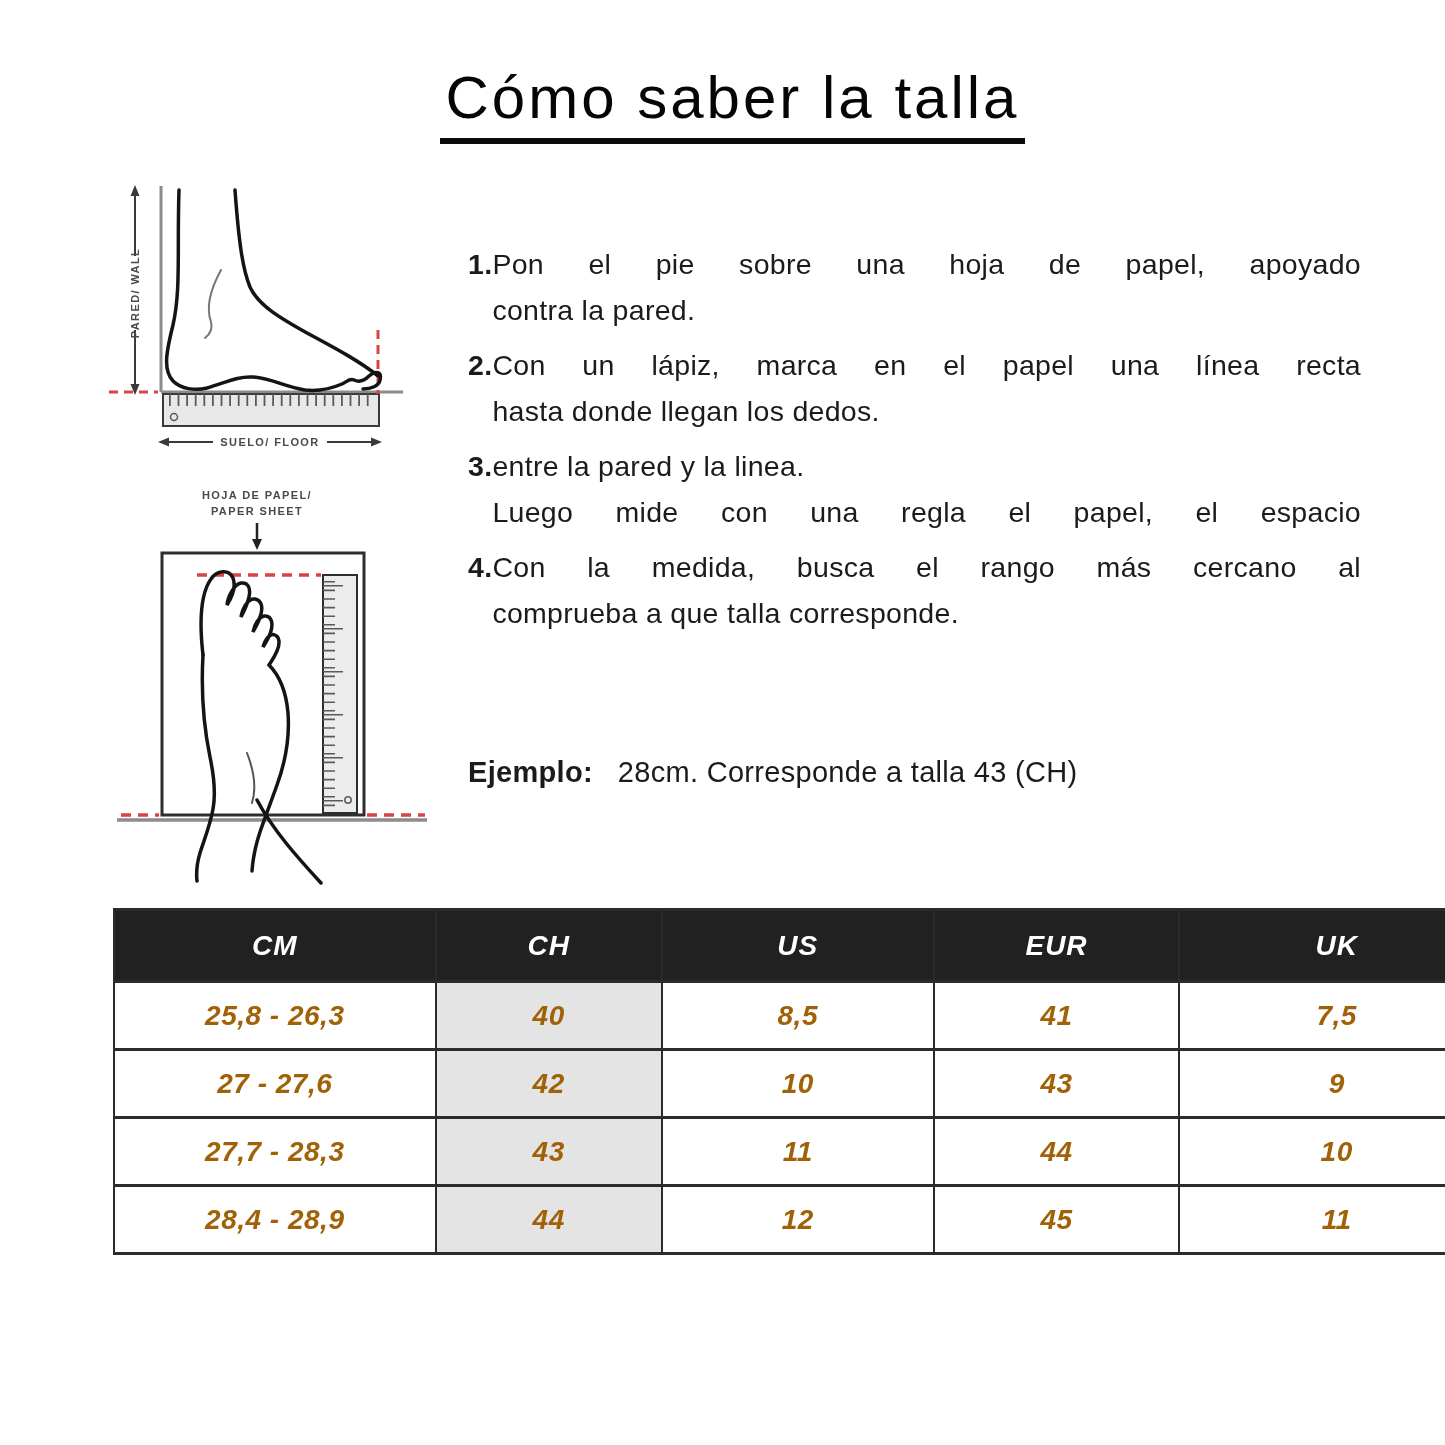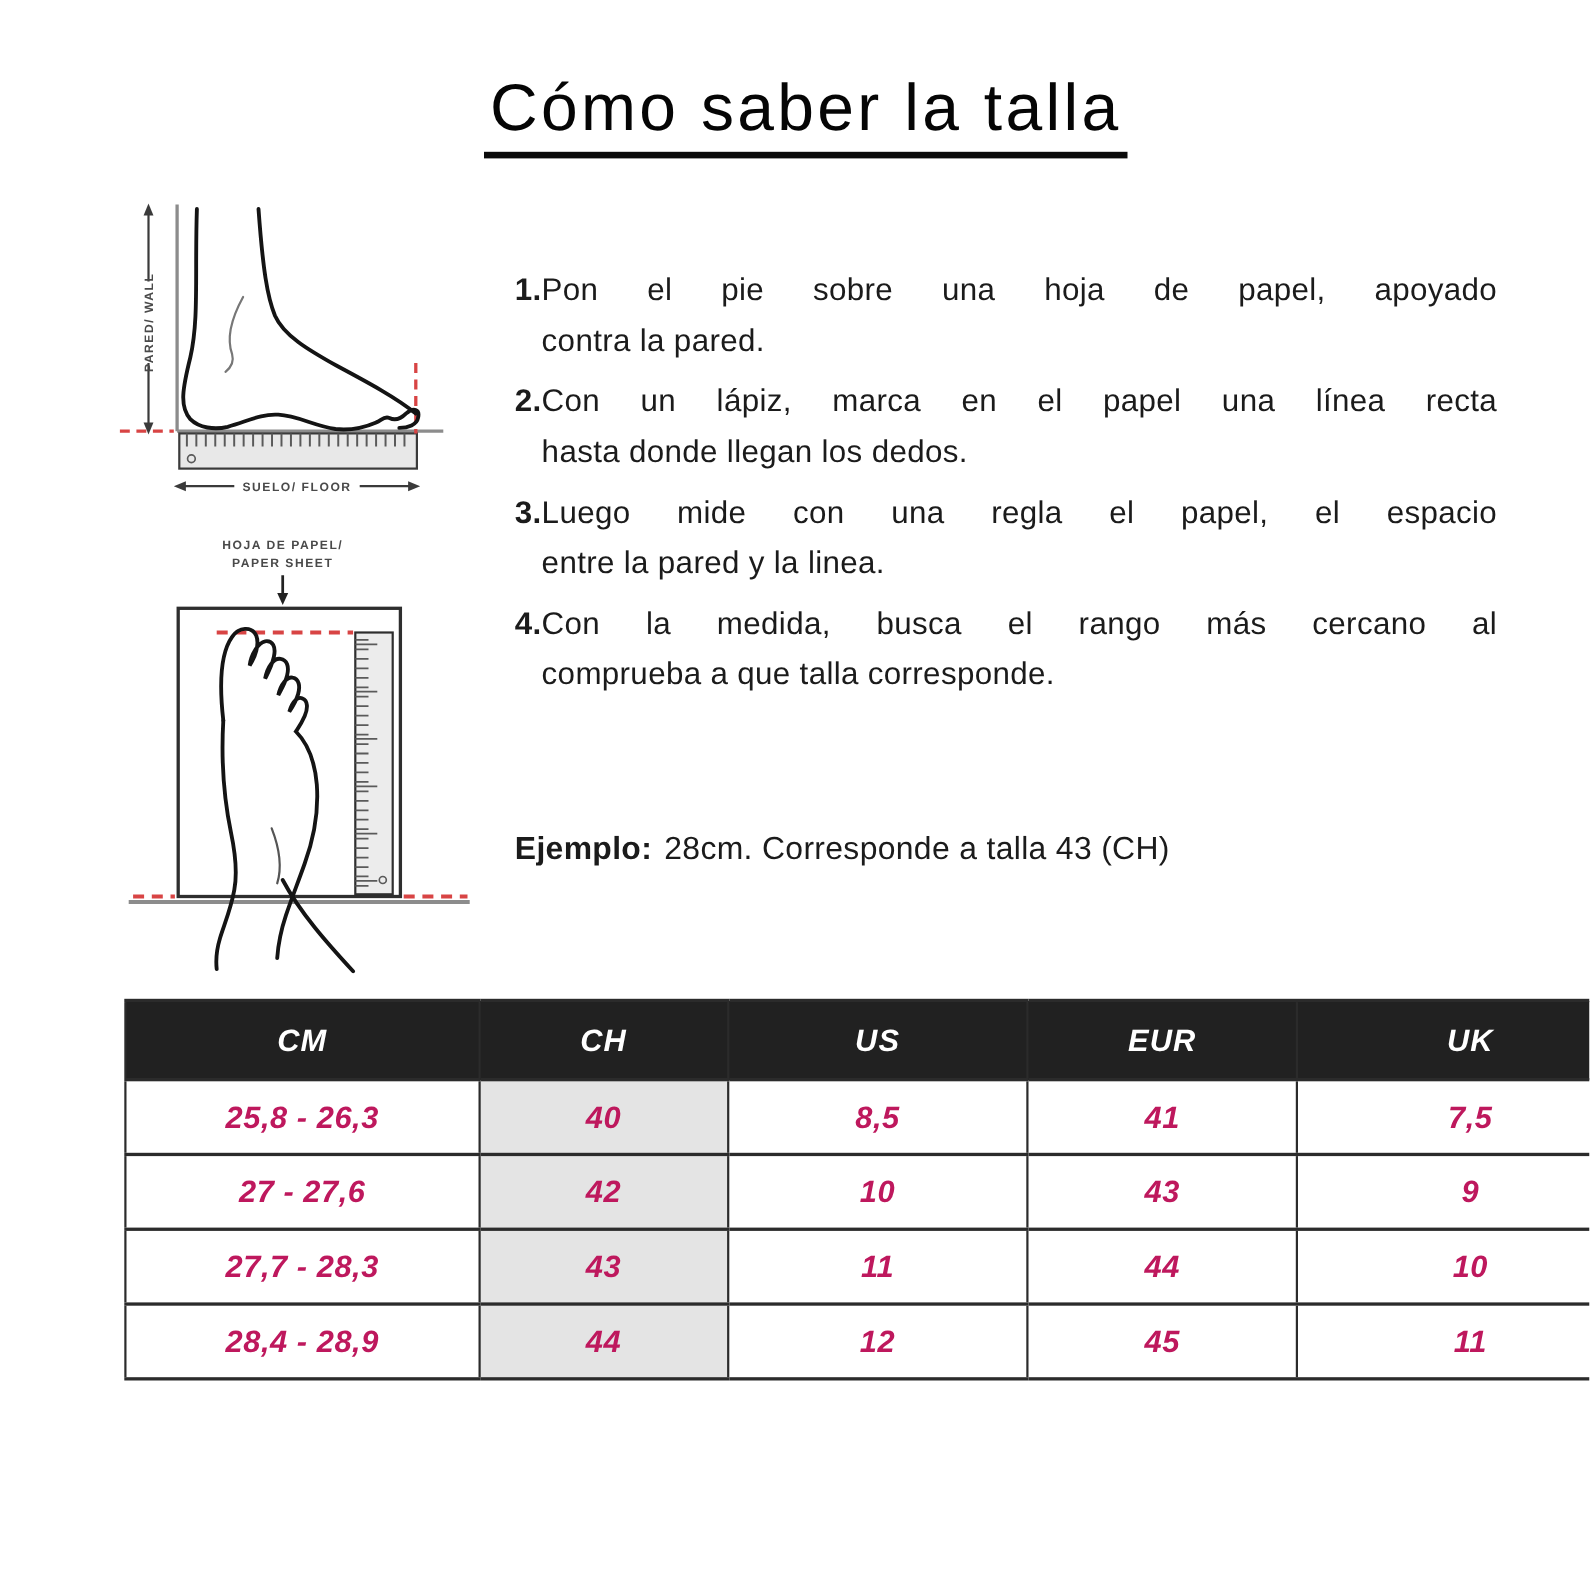--- a/index.html
+++ b/index.html
@@ -19,37 +19,37 @@
   .instructions{position:absolute;left:468px;top:241px;width:893px;}
   .item{display:flex;margin-bottom:9px;}
   .num{flex:0 0 auto;font-weight:700;font-size:28.5px;line-height:46px;letter-spacing:.3px;}
   .txt{flex:1 1 auto;font-size:28.5px;line-height:46px;letter-spacing:.3px;}
   .line{text-align:justify;text-align-last:justify;}
   .line.last{text-align-last:left;}
 
   
   .example{position:absolute;left:468px;top:752px;font-size:29px;line-height:40px;letter-spacing:.3px;}
   .ex-label{font-weight:800;}
-  .ex-text{margin-left:11px;}
+  .ex-text{margin-left:25px;}
 
   
   .size-table{
     position:absolute;left:113px;top:908px;width:1382px;
     border-collapse:collapse;table-layout:fixed;font-style:italic;
   }
   .size-table th,.size-table td{
     border-left:2px solid #2b2b2b;border-right:2px solid #2b2b2b;
     border-top:3px solid #2b2b2b;border-bottom:3px solid #2b2b2b;
     text-align:center;vertical-align:middle;
   }
   .size-table th{
     background:#212121;color:#ffffff;height:67px;
     font-size:28px;font-weight:700;letter-spacing:1px;
   }
-  .size-table td{height:63px;font-size:28px;font-weight:700;letter-spacing:.5px;color:#be185d;}
+  .size-table td{height:63px;font-size:28px;font-weight:700;letter-spacing:.5px;color:#a16207;}
   .size-table td.ch{background:#e4e4e4;}
 
   
   .diagram{position:absolute;}
   #diag-side{left:95px;top:170px;}
   #diag-top{left:105px;top:485px;}
   .svg-label{font-family:"Liberation Sans",sans-serif;font-size:11px;font-weight:600;
     letter-spacing:1.4px;fill:#4a4a4a;}
 </style>
 </head>
@@ -150,22 +150,22 @@
     <div class="item">
       <span class="num">2.</span>
       <div class="txt">
         <div class="line">Con un lápiz, marca en el papel una línea recta</div>
         <div class="line last">hasta donde llegan los dedos.</div>
       </div>
     </div>
     <div class="item">
       <span class="num">3.</span>
       <div class="txt">
+        <div class="line last">entre la pared y la linea.</div>
         <div class="line">Luego mide con una regla el papel, el espacio</div>
-        <div class="line last">entre la pared y la linea.</div>
       </div>
     </div>
     <div class="item">
       <span class="num">4.</span>
       <div class="txt">
         <div class="line">Con la medida, busca el rango más cercano al</div>
         <div class="line last">comprueba a que talla corresponde.</div>
       </div>
     </div>
   </div>

